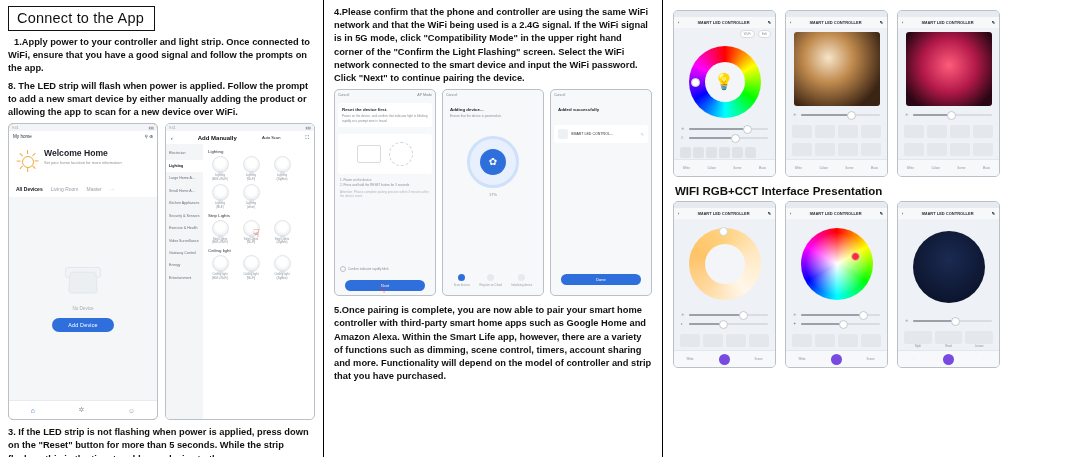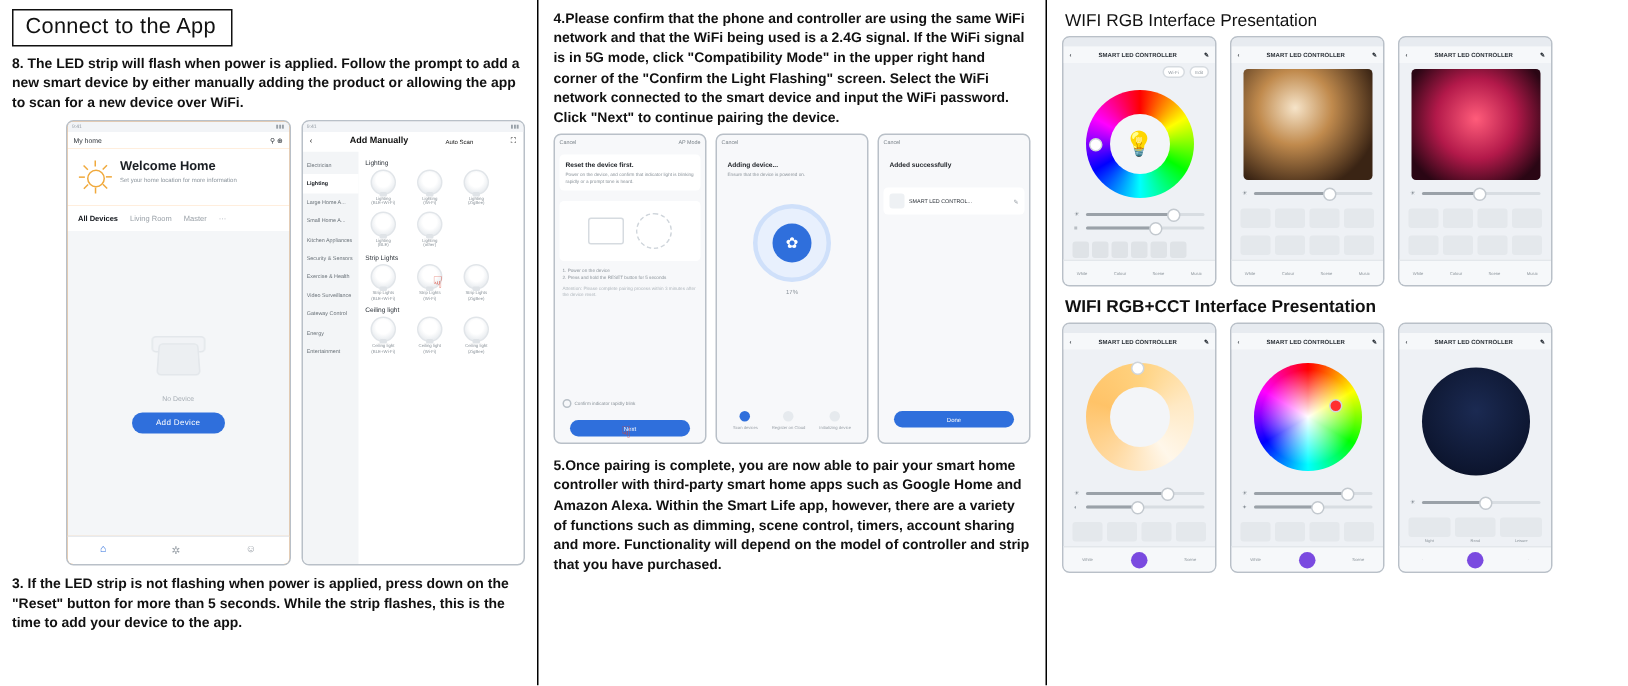--- a/index.html
+++ b/index.html
@@ -54,21 +54,21 @@
     height:7px;background:#f2f4f7;
     display:flex;align-items:center;justify-content:space-between;
     padding:0 3px;font-size:3.4px;color:#98a0a8;
   }
   .phone .topbar{
     height:11px;display:flex;align-items:center;justify-content:space-between;
     padding:0 4px;font-size:4.6px;color:#2d3238;background:#fff;
   }
 
   
-  .s1{width:148px;height:295px;display:flex;flex-direction:column;background:#fdba74;margin-left:36px;}
+  .s1{width:148px;height:295px;display:flex;flex-direction:column;background:#c2410c;}
   .s1 .hero{
     background:#ffffff;padding:6px 7px 8px 7px;
   }
   .s1 .hero-row{display:flex;align-items:flex-start;gap:6px;}
   .sun{
     width:22px;height:22px;flex:0 0 22px;position:relative;margin-top:2px;
   }
   .sun:before{
     content:"";position:absolute;left:6px;top:6px;width:10px;height:10px;border-radius:50%;
     border:1.4px solid #f0a93c;
@@ -205,20 +205,21 @@
   .col3-title{font-size:11.5px;margin:2px 0 2px 2px;}
 </style>
 </head>
 <body>
 
 <div class="page">
 
   <div class="col col-1">
     <div class="title-box">Connect to the App</div>
 
+    <p class="para indent">1.Apply power to your controller and light strip. Once connected to WiFi, ensure that you have a good signal and follow the prompts on the app.</p>
     <p class="para">8. The LED strip will flash when power is applied. Follow the prompt to add a new smart device by either manually adding the product or allowing the app to scan for a new device over WiFi.</p>
 
     <div class="phones-row">
 
       <div class="phone s1">
         <div class="status">
             <span>9:41</span>
             <span>▮▮▮</span>
           </div>
         <div class="topbar">
@@ -437,21 +438,20 @@
         <div class="btn-blue">Done</div>
         <div style="height:6px"></div>
       </div>
     </div>
 
     <p class="para" style="margin-top:8px;">5.Once pairing is complete, you are now able to pair your smart home controller with third-party smart home apps such as Google Home and Amazon Alexa. Within the Smart Life app, however, there are a variety of functions such as dimming, scene control, timers, account sharing and more. Functionality will depend on the model of controller and strip that you have purchased.</p>
   </div>
 
   <div class="col col-3">
 
-    <div class="col3-title">WIFI RGB Interface Presentation</div>
 
     <div class="ctrl-row">
 
       <div class="ctrl">
         <div class="cstat"></div>
         <div class="chdr">
           <span>‹</span>
           <span>SMART LED CONTROLLER</span>
           <span>✎</span>
         </div>

